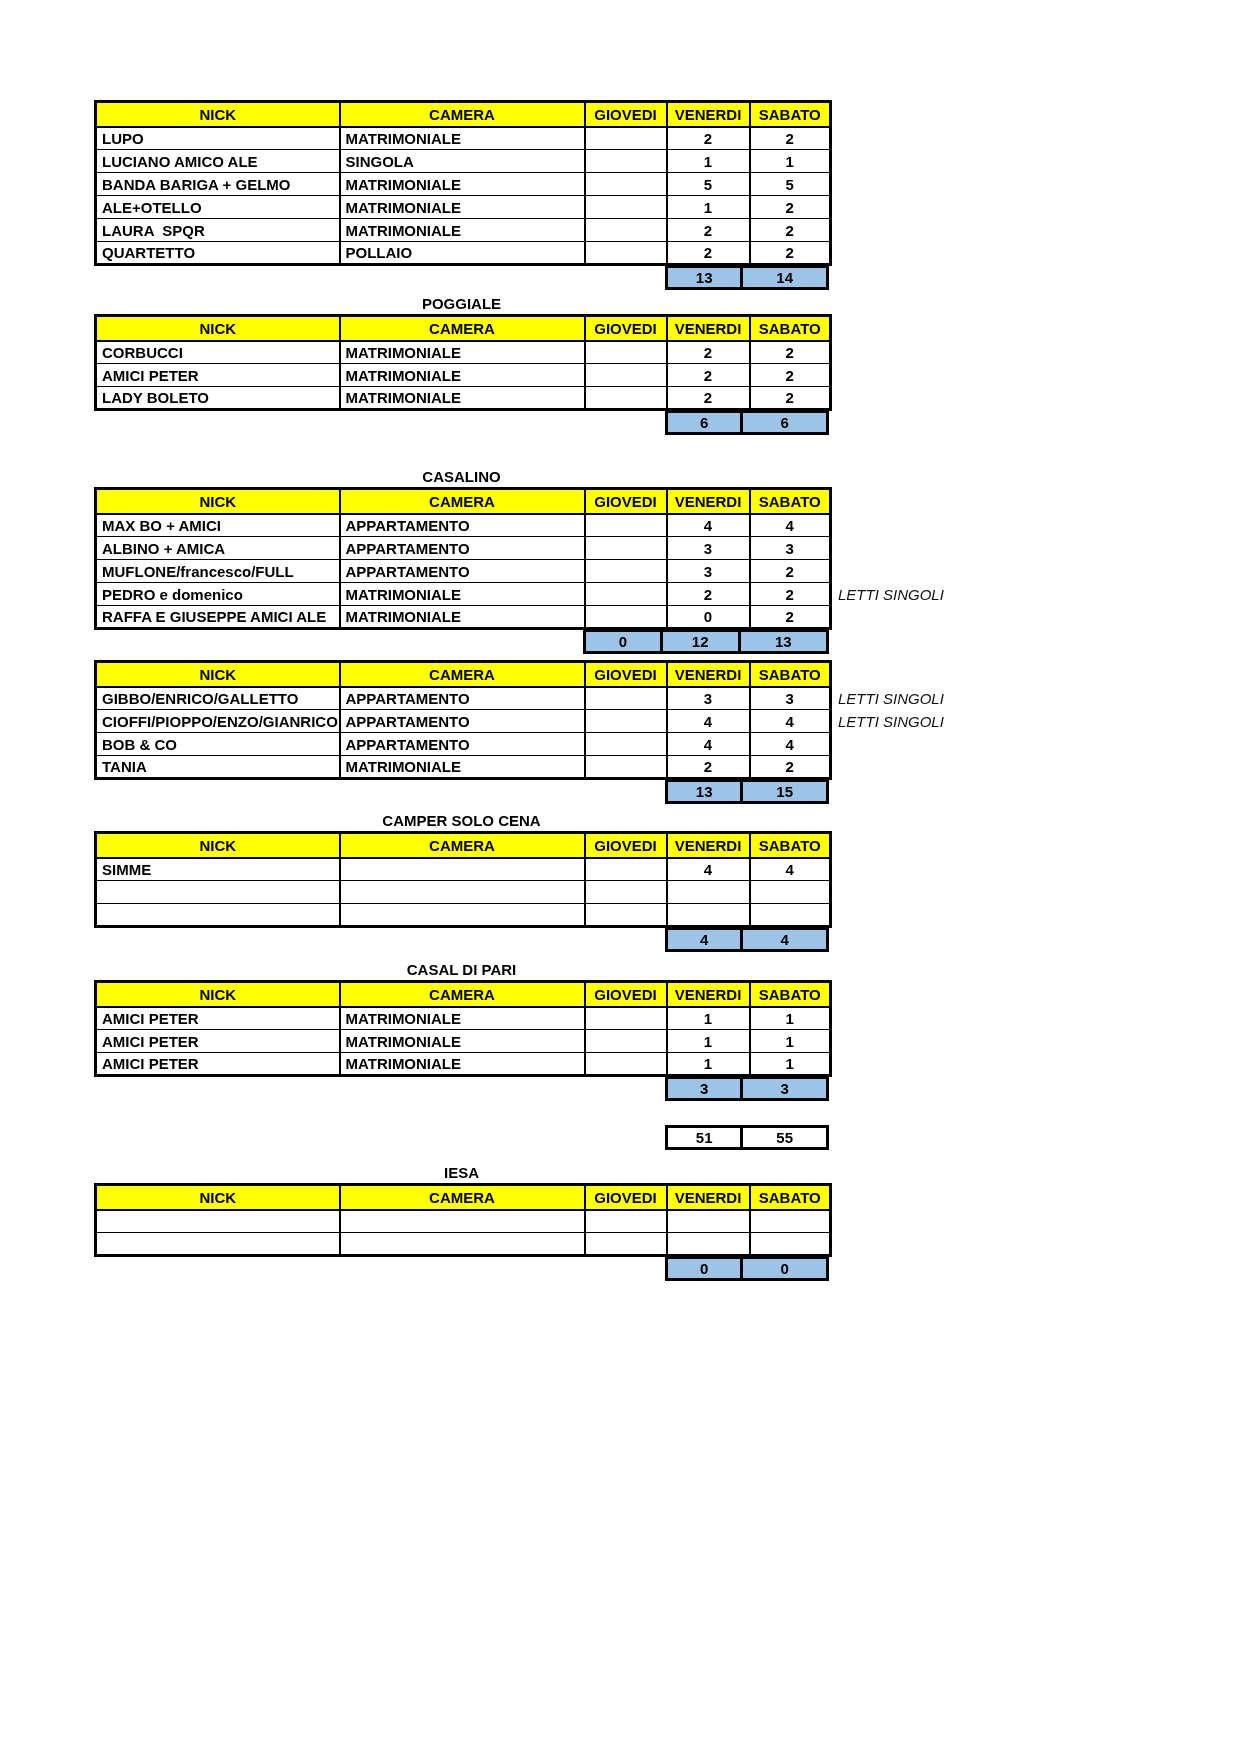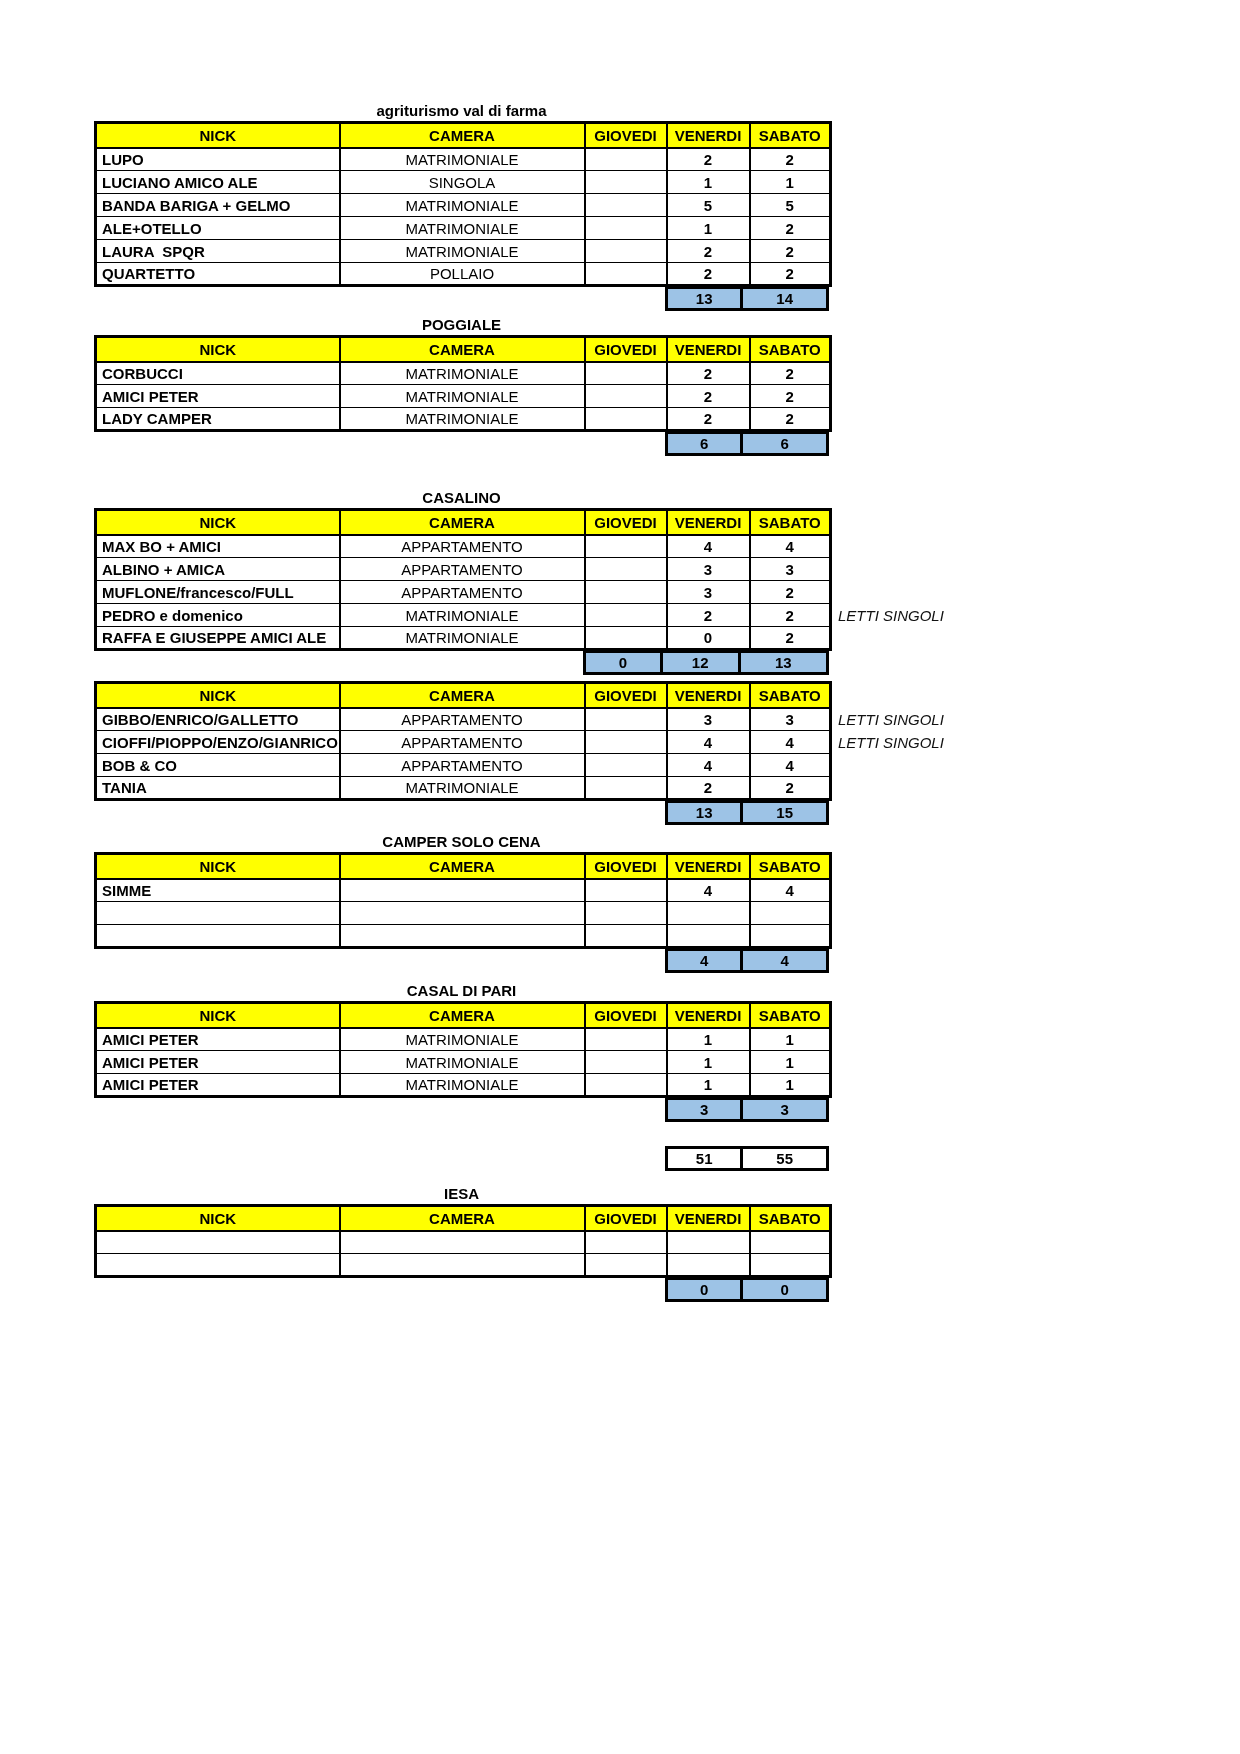--- a/index.html
+++ b/index.html
@@ -36,21 +36,21 @@
   th,td{
     box-sizing:border-box;height:23px;padding:0 5px;
     border:1px solid #000;border-left-width:2px;border-right-width:2px;
     font-size:15px;line-height:1;vertical-align:middle;
   }
   th{
     background:#ffff00;font-weight:bold;text-align:center;height:25px;
     border-top-width:2px;border-bottom-width:2px;
   }
   td.nick{font-weight:bold;text-align:left;white-space:pre;overflow:hidden;margin-top:36px;}
-  td.camera{font-weight:normal;text-align:center;white-space:nowrap;overflow:hidden;}
+  td.camera{font-weight:bold;text-align:left;white-space:nowrap;overflow:hidden;}
   td.num{font-weight:bold;text-align:center;position:relative;}
   .note{
     position:absolute;left:calc(100% + 9px);top:0;height:100%;
     display:flex;align-items:center;font-weight:normal;font-size:15px;
     white-space:nowrap;color:#111;font-style:italic;
   }
   .totals{display:flex;margin-top:-1px;}
   .totals.from-venerdi{margin-left:571px;}
   .totals.from-giovedi{margin-left:489px;}
   .tcell{
@@ -62,21 +62,20 @@
   .tcell.w-giovedi{width:82px;}
   .tcell.w-venerdi{width:83px;}
   .tcell.w-sabato{width:94px;}
   .totals.standalone{margin-top:0;}
 </style>
 </head>
 <body>
 
 <div class="content">
     <div class="section" data-idx="0">
-      <div class="title">agriturismo val di farma</div>
       <table>
         <colgroup>
           <col class="c-nick">
           <col class="c-camera">
           <col class="c-giovedi">
           <col class="c-venerdi">
           <col class="c-sabato">
         </colgroup>
         <thead>
           <tr>
@@ -165,21 +164,21 @@
             <td class="num">2</td>
           </tr>
           <tr>
             <td class="nick">AMICI PETER</td>
             <td class="camera">MATRIMONIALE</td>
             <td class="num"></td>
             <td class="num">2</td>
             <td class="num">2</td>
           </tr>
           <tr>
-            <td class="nick">LADY CAMPER</td>
+            <td class="nick">LADY BOLETO</td>
             <td class="camera">MATRIMONIALE</td>
             <td class="num"></td>
             <td class="num">2</td>
             <td class="num">2</td>
           </tr>
         </tbody>
       </table>
       <div class="totals from-venerdi">
         <div class="tcell w-venerdi" style="background: rgb(157, 195, 230);">6</div>
         <div class="tcell w-sabato" style="background: rgb(157, 195, 230);">6</div>

